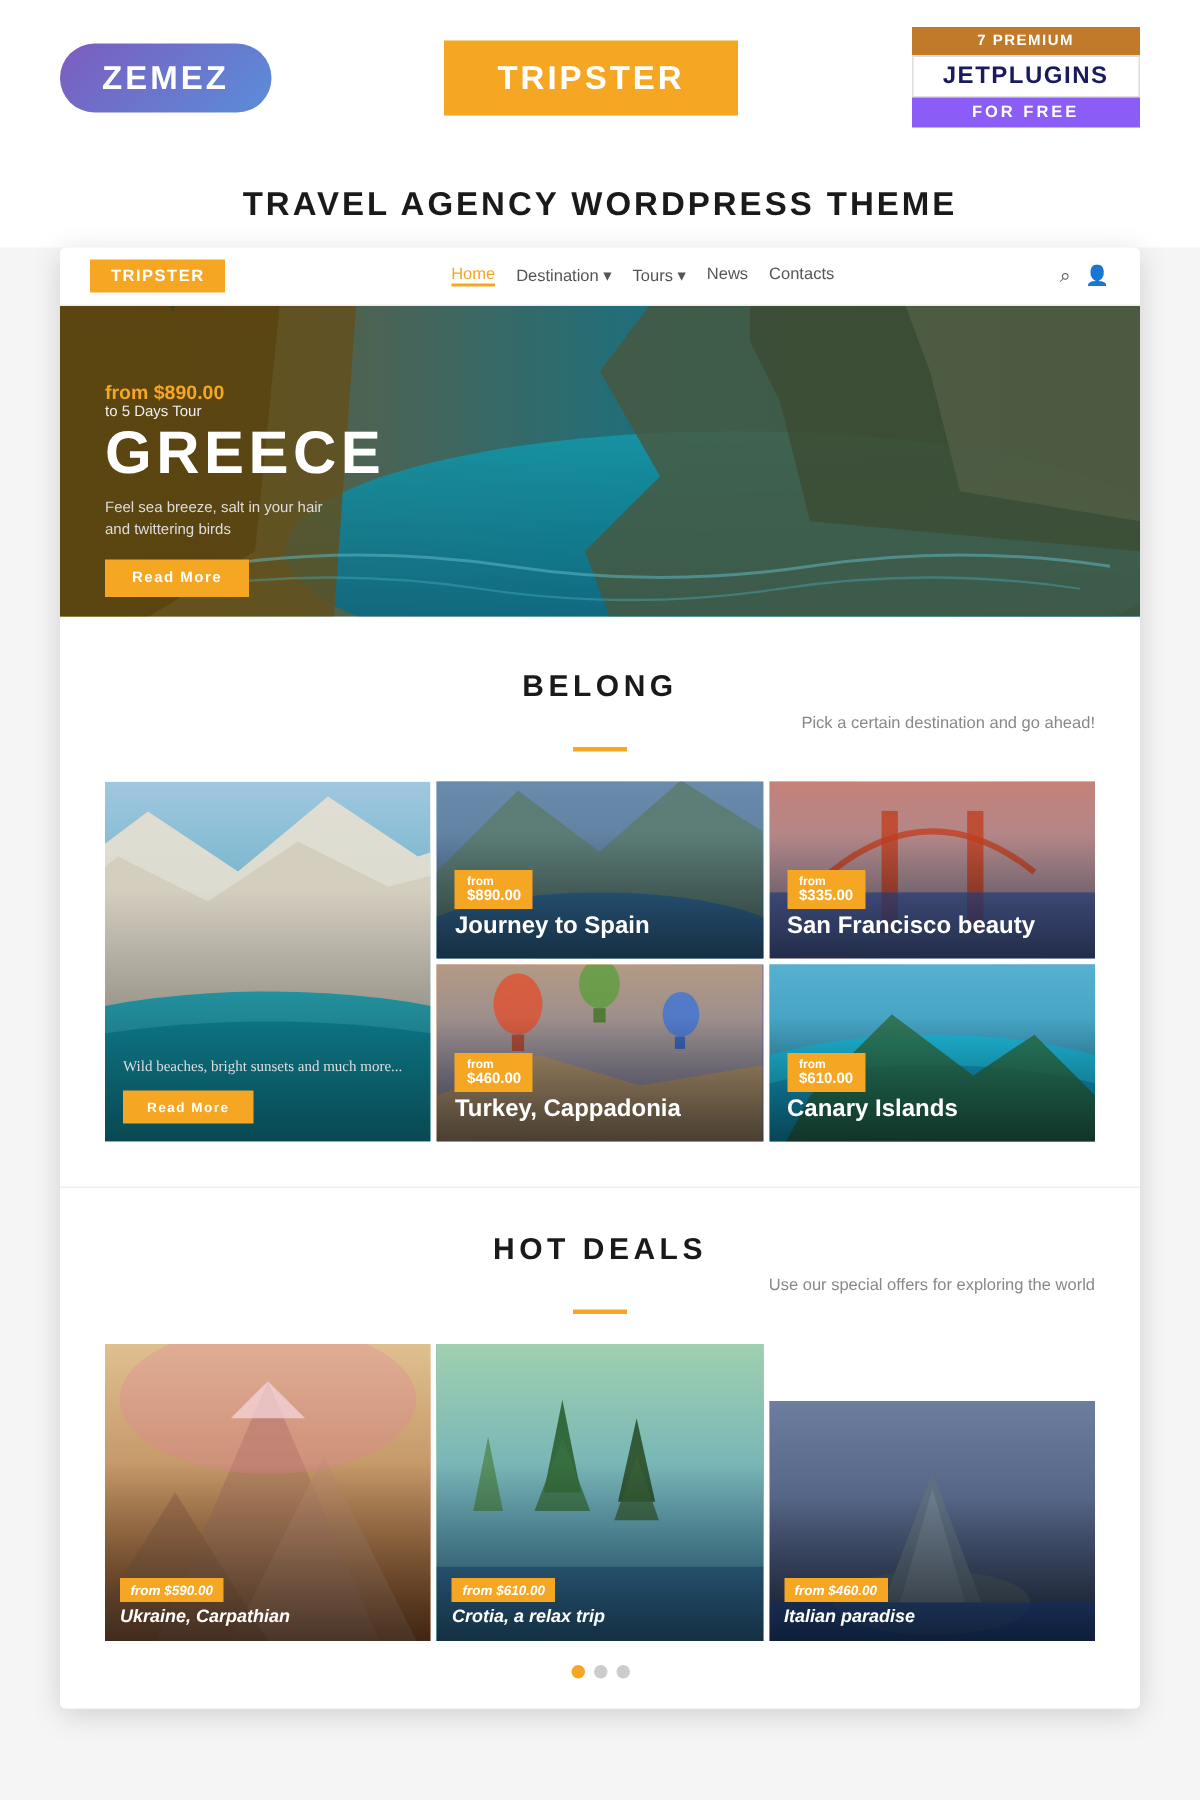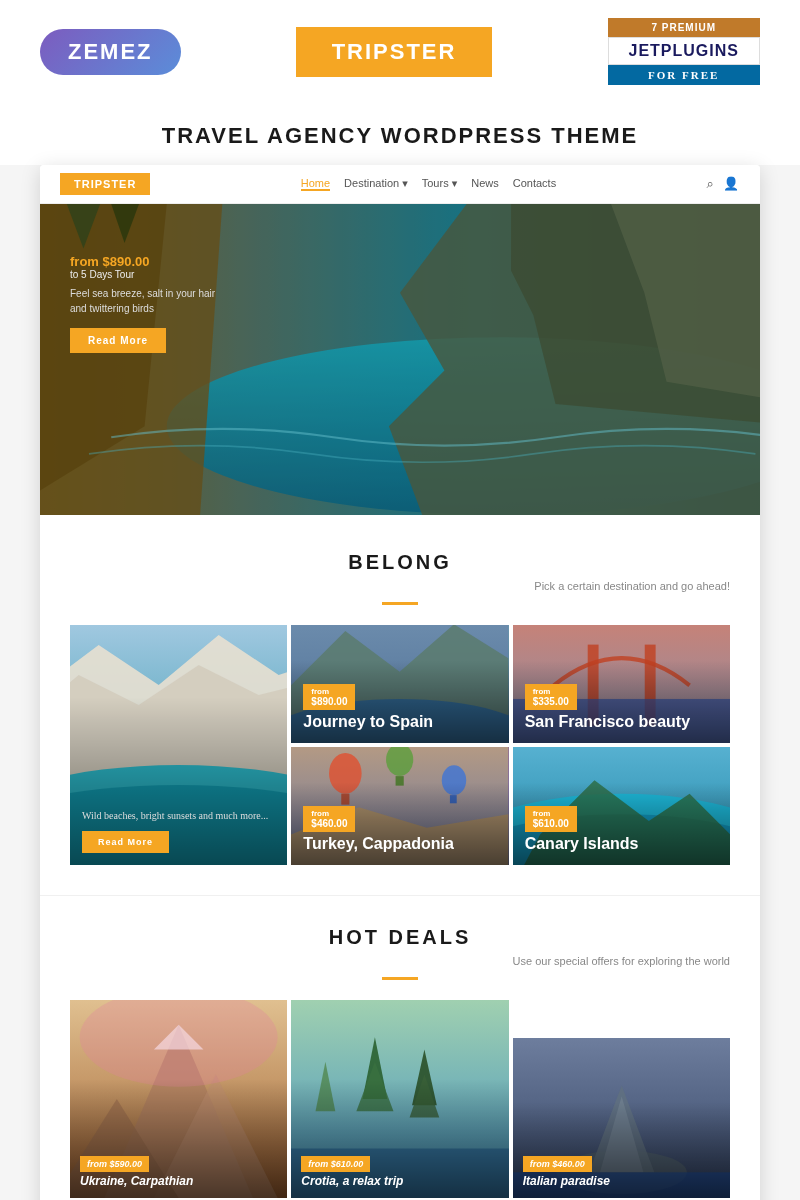--- a/index.html
+++ b/index.html
@@ -45,27 +45,26 @@
     .jetplugins-badge .middle-part {
       background: #fff;
       color: #1a1a5e;
       font-size: 16px;
       font-weight: 900;
       padding: 4px 20px;
       letter-spacing: 1px;
       border: 1px solid #ddd;
     }
     .jetplugins-badge .bottom-part {
-      background: #0369a1;
+      background: #8b5cf6;
       color: #fff;
       font-size: 11px;
       font-weight: 700;
       padding: 4px 16px;
       letter-spacing: 2px;
-      font-family: Liberation Serif, serif;
     }
 
     
     .page-title-bar {
       text-align: center;
       padding: 20px 0 16px;
       background: #fff;
     }
     .page-title-bar h1 {
       font-size: 22px;
@@ -118,21 +117,21 @@
     .demo-nav-icons {
       display: flex;
       gap: 10px;
       font-size: 13px;
       color: #555;
     }
 
     
     .hero {
       position: relative;
-      height: 311px;
+      height: 207px;
       background: linear-gradient(to right, #8B6914 0%, #4a7c6f 40%, #1a8ba0 70%, #0d6e85 100%);
       overflow: hidden;
     }
     .hero-overlay {
       position: absolute;
       inset: 0;
       background: rgba(0,0,0,0.18);
     }
     .hero-content {
       position: absolute;
@@ -397,20 +396,21 @@
       <polygon points="60,0 90,0 75,40" fill="#3a5020" opacity="0.8"></polygon>
       <polygon points="100,0 125,0 112,35" fill="#2a4010" opacity="0.7"></polygon>
 
       <path d="M100,210 Q200,195 300,210 Q400,225 500,210 Q600,195 700,210" stroke="#7ae8f8" stroke-width="2" fill="none" opacity="0.5"></path>
       <path d="M80,225 Q180,210 280,225 Q380,240 480,225 Q580,210 680,225" stroke="#5ad8e8" stroke-width="1.5" fill="none" opacity="0.4"></path>
     </svg>
     <div class="hero-overlay"></div>
     <div class="hero-content">
       <div style="color:#f5a623;font-size:13px;font-weight:700;">from $890.00</div>
       <div style="color:#eee;font-size:10px;">to 5 Days Tour</div>
+      <div style="color:#fff;font-size:40px;font-weight:900;letter-spacing:3px;">GREECE</div>
       <div style="color:#ddd;font-size:10px;max-width:160px;margin-top:6px;line-height:1.5;">Feel sea breeze, salt in your hair and twittering birds</div>
       <button class="hero-btn">Read More</button>
     </div>
   </div>
 
   <div class="section">
     <div class="section-title">BELONG</div>
     <div class="section-sub">Pick a certain destination and go ahead!</div>
     <div class="section-divider"></div>
 

